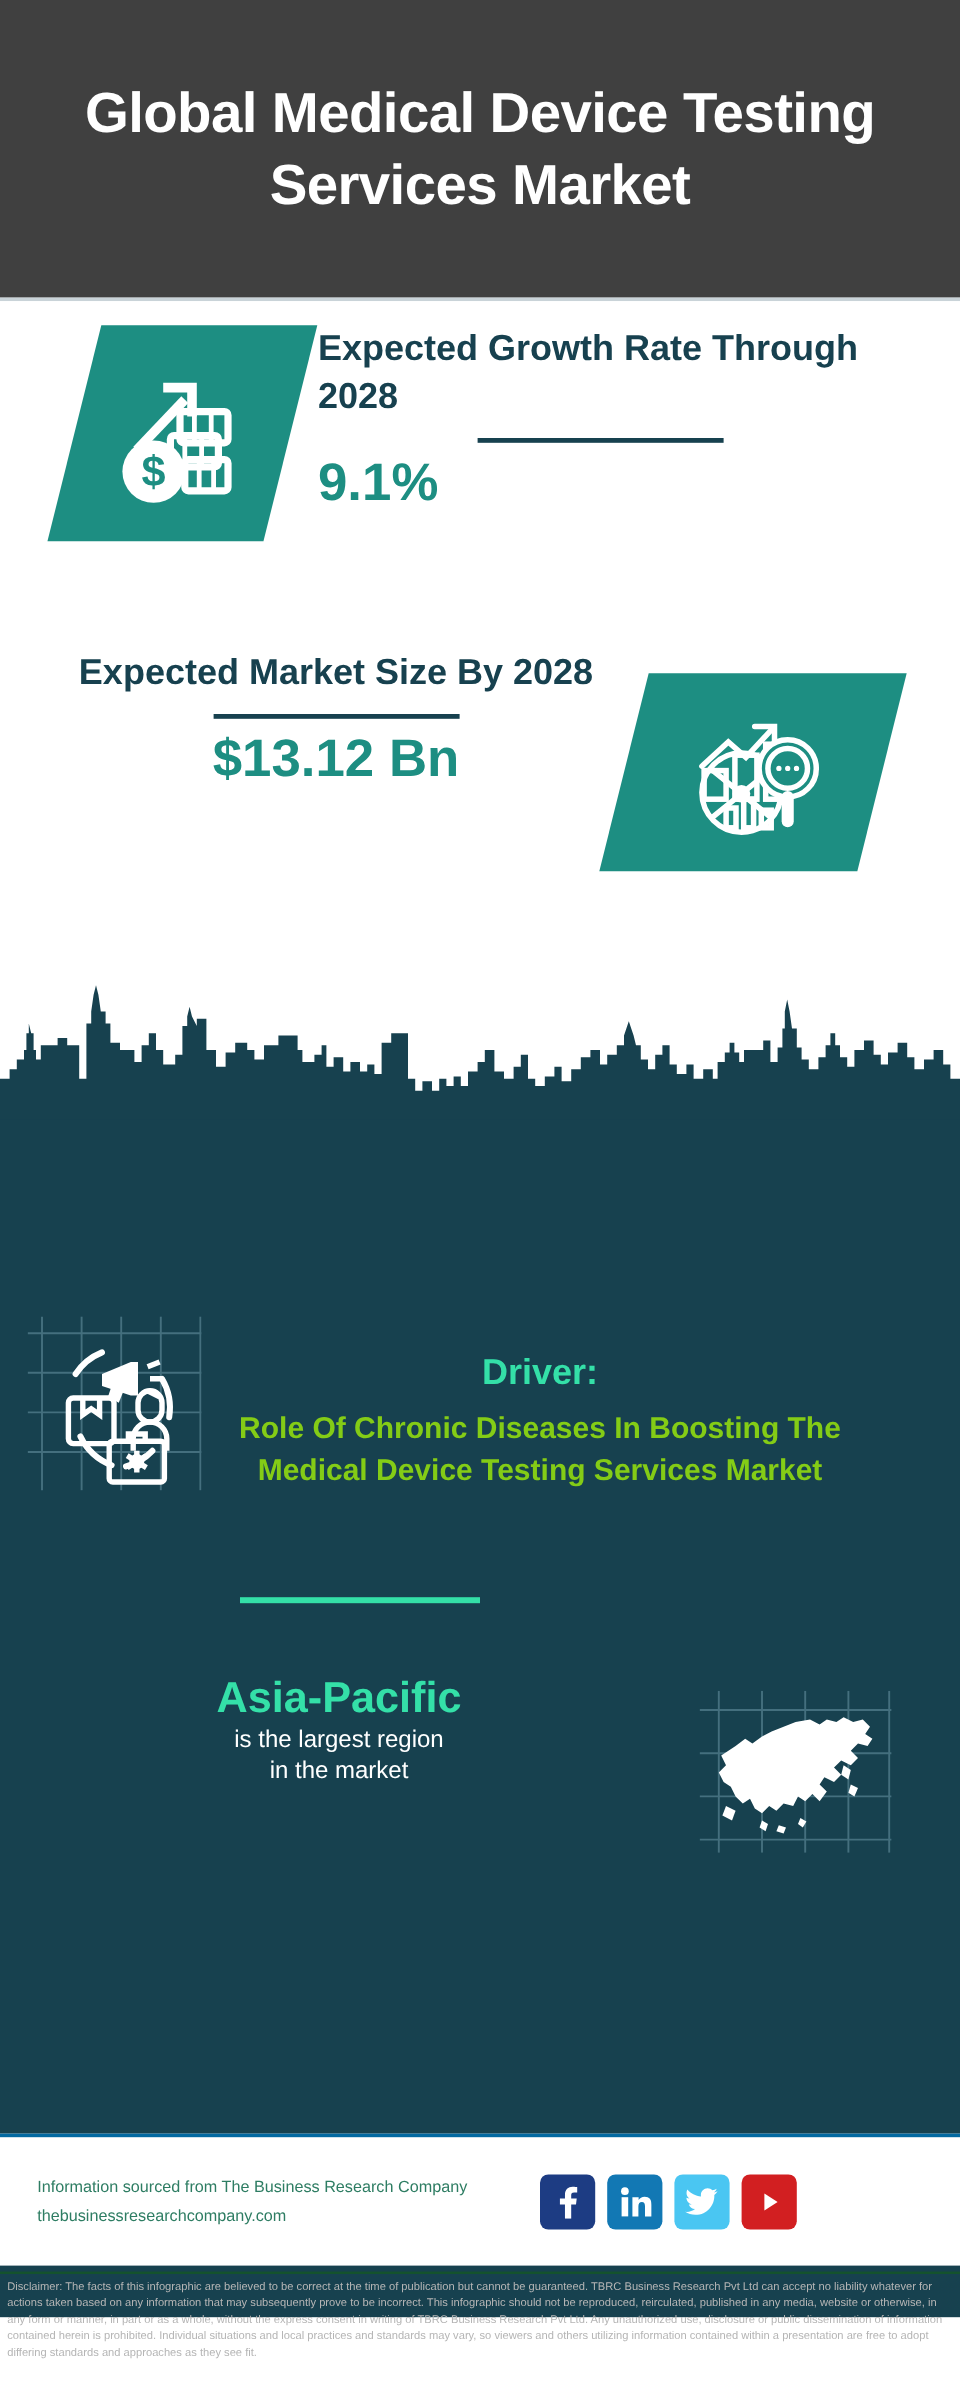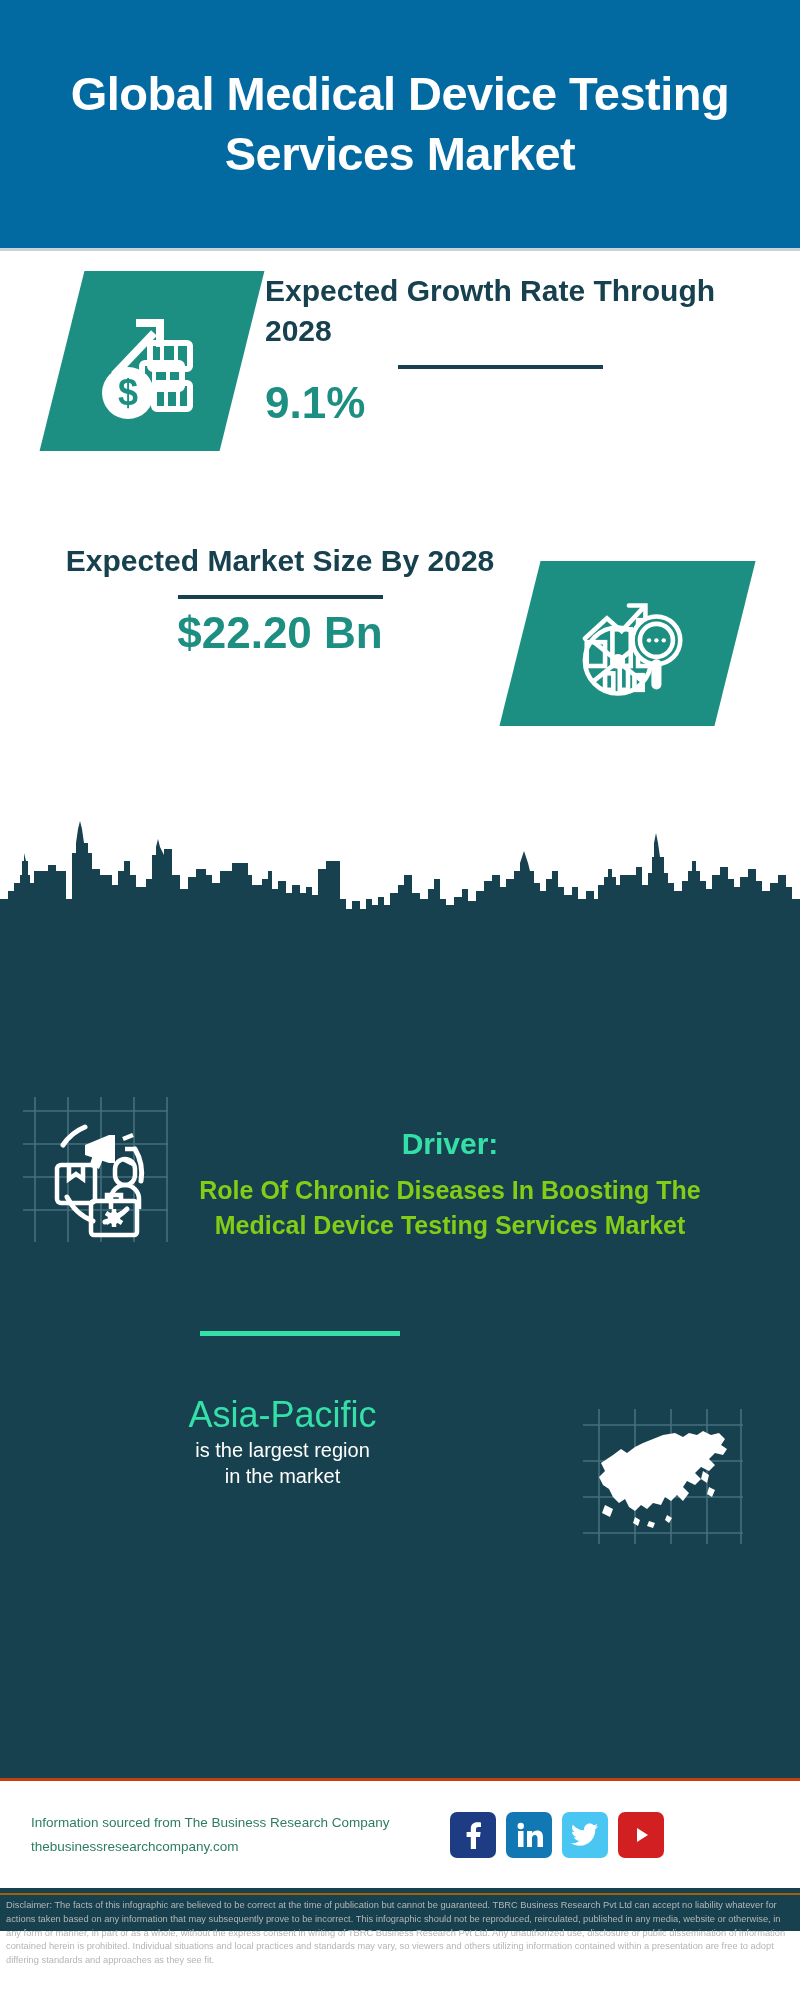--- a/index.html
+++ b/index.html
@@ -7,21 +7,21 @@
   body {
     font-family:"Liberation Sans", sans-serif;
     background:#ffffff;
     position:relative;
     overflow:hidden;
   }
 
   
   .header {
     height:248px;
-    background:#0369a1;
+    background:#404040;
     display:flex;
     align-items:center;
     padding:0 40px;
   }
   .header h1 {
     color:#ffffff;
     font-size:47px;
     font-weight:bold;
     line-height:1.28;
     text-align:center;
@@ -82,44 +82,44 @@
   .divider-mint {
     position:absolute; top:400px; left:200px;
     width:200px; height:5px; background:#34e0a8;
   }
 
   .region-block {
     position:absolute; top:462px; left:0; width:800px;
     display:flex; align-items:flex-start;
   }
   .region-text { width:545px; text-align:center; padding-left:20px; }
-  .region-title { color:#34e0a8; font-size:36px; font-weight:normal; line-height:1.22; }
+  .region-title { color:#34e0a8; font-size:36px; font-weight:bold; line-height:1.22; }
   .region-sub { color:#ffffff; font-size:20px; font-weight:normal; line-height:1.3; }
   .region-map-wrap { width:235px; display:flex; justify-content:center; padding-top:16px; }
 
   
   .footer {
     position:absolute; left:0; top:1778px; width:800px; height:110px;
-    background:#ffffff; border-top:3px solid #c2410c;
+    background:#ffffff; border-top:3px solid #0369a1;
     display:flex; align-items:center;
   }
   .footer-text { padding-left:31px; width:450px; }
   .footer-text div { color:#2e7d63; font-size:13.5px; line-height:1.75; }
   .socials { display:flex; gap:10px; align-items:center; }
   .social { width:46px; height:46px; border-radius:7px; display:flex;
             align-items:center; justify-content:center; }
   .fb { background:#1d3c83; }
   .li { background:#1278b4; }
   .tw { background:#4ac6f2; }
   .yt { background:#d21f21; }
 
   .disclaimer {
     position:absolute; left:0; top:1893px; width:800px;
     padding:4px 6px 0 6px;
-    border-top:2px solid #a16207;
+    border-top:2px solid #14532d;
   }
   .disclaimer p {
     color:#b5b5b5; font-size:9.3px; line-height:1.48; text-align:left;
   }
 </style>
 </head>
 <body>
 
 <div class="header">
   <h1>Global Medical Device Testing Services Market</h1>
@@ -150,21 +150,21 @@
 
   <div class="stat1-text">
     <div class="stat-label">Expected Growth Rate Through 2028</div>
     <div class="stat-rule"></div>
     <div class="stat-value">9.1%</div>
   </div>
 
   <div class="stat2-text">
     <div class="stat-label">Expected Market Size By 2028</div>
     <div class="stat-rule"></div>
-    <div class="stat-value">$22.20 Bn</div>
+    <div class="stat-value">$13.12 Bn</div>
   </div>
 
   <div class="para stat2-icon">
     <div class="para-inner">
       <svg width="120" height="110" viewBox="0 0 130 120">
         <g stroke="#fff" stroke-width="5" fill="none" stroke-linecap="round">
           <polyline points="18,54 42,32 58,46 82,20"></polyline>
           <polyline points="66,18 84,18 84,34"></polyline>
           <rect x="20" y="58" width="20" height="26"></rect>
           <rect x="48" y="44" width="20" height="40"></rect>

